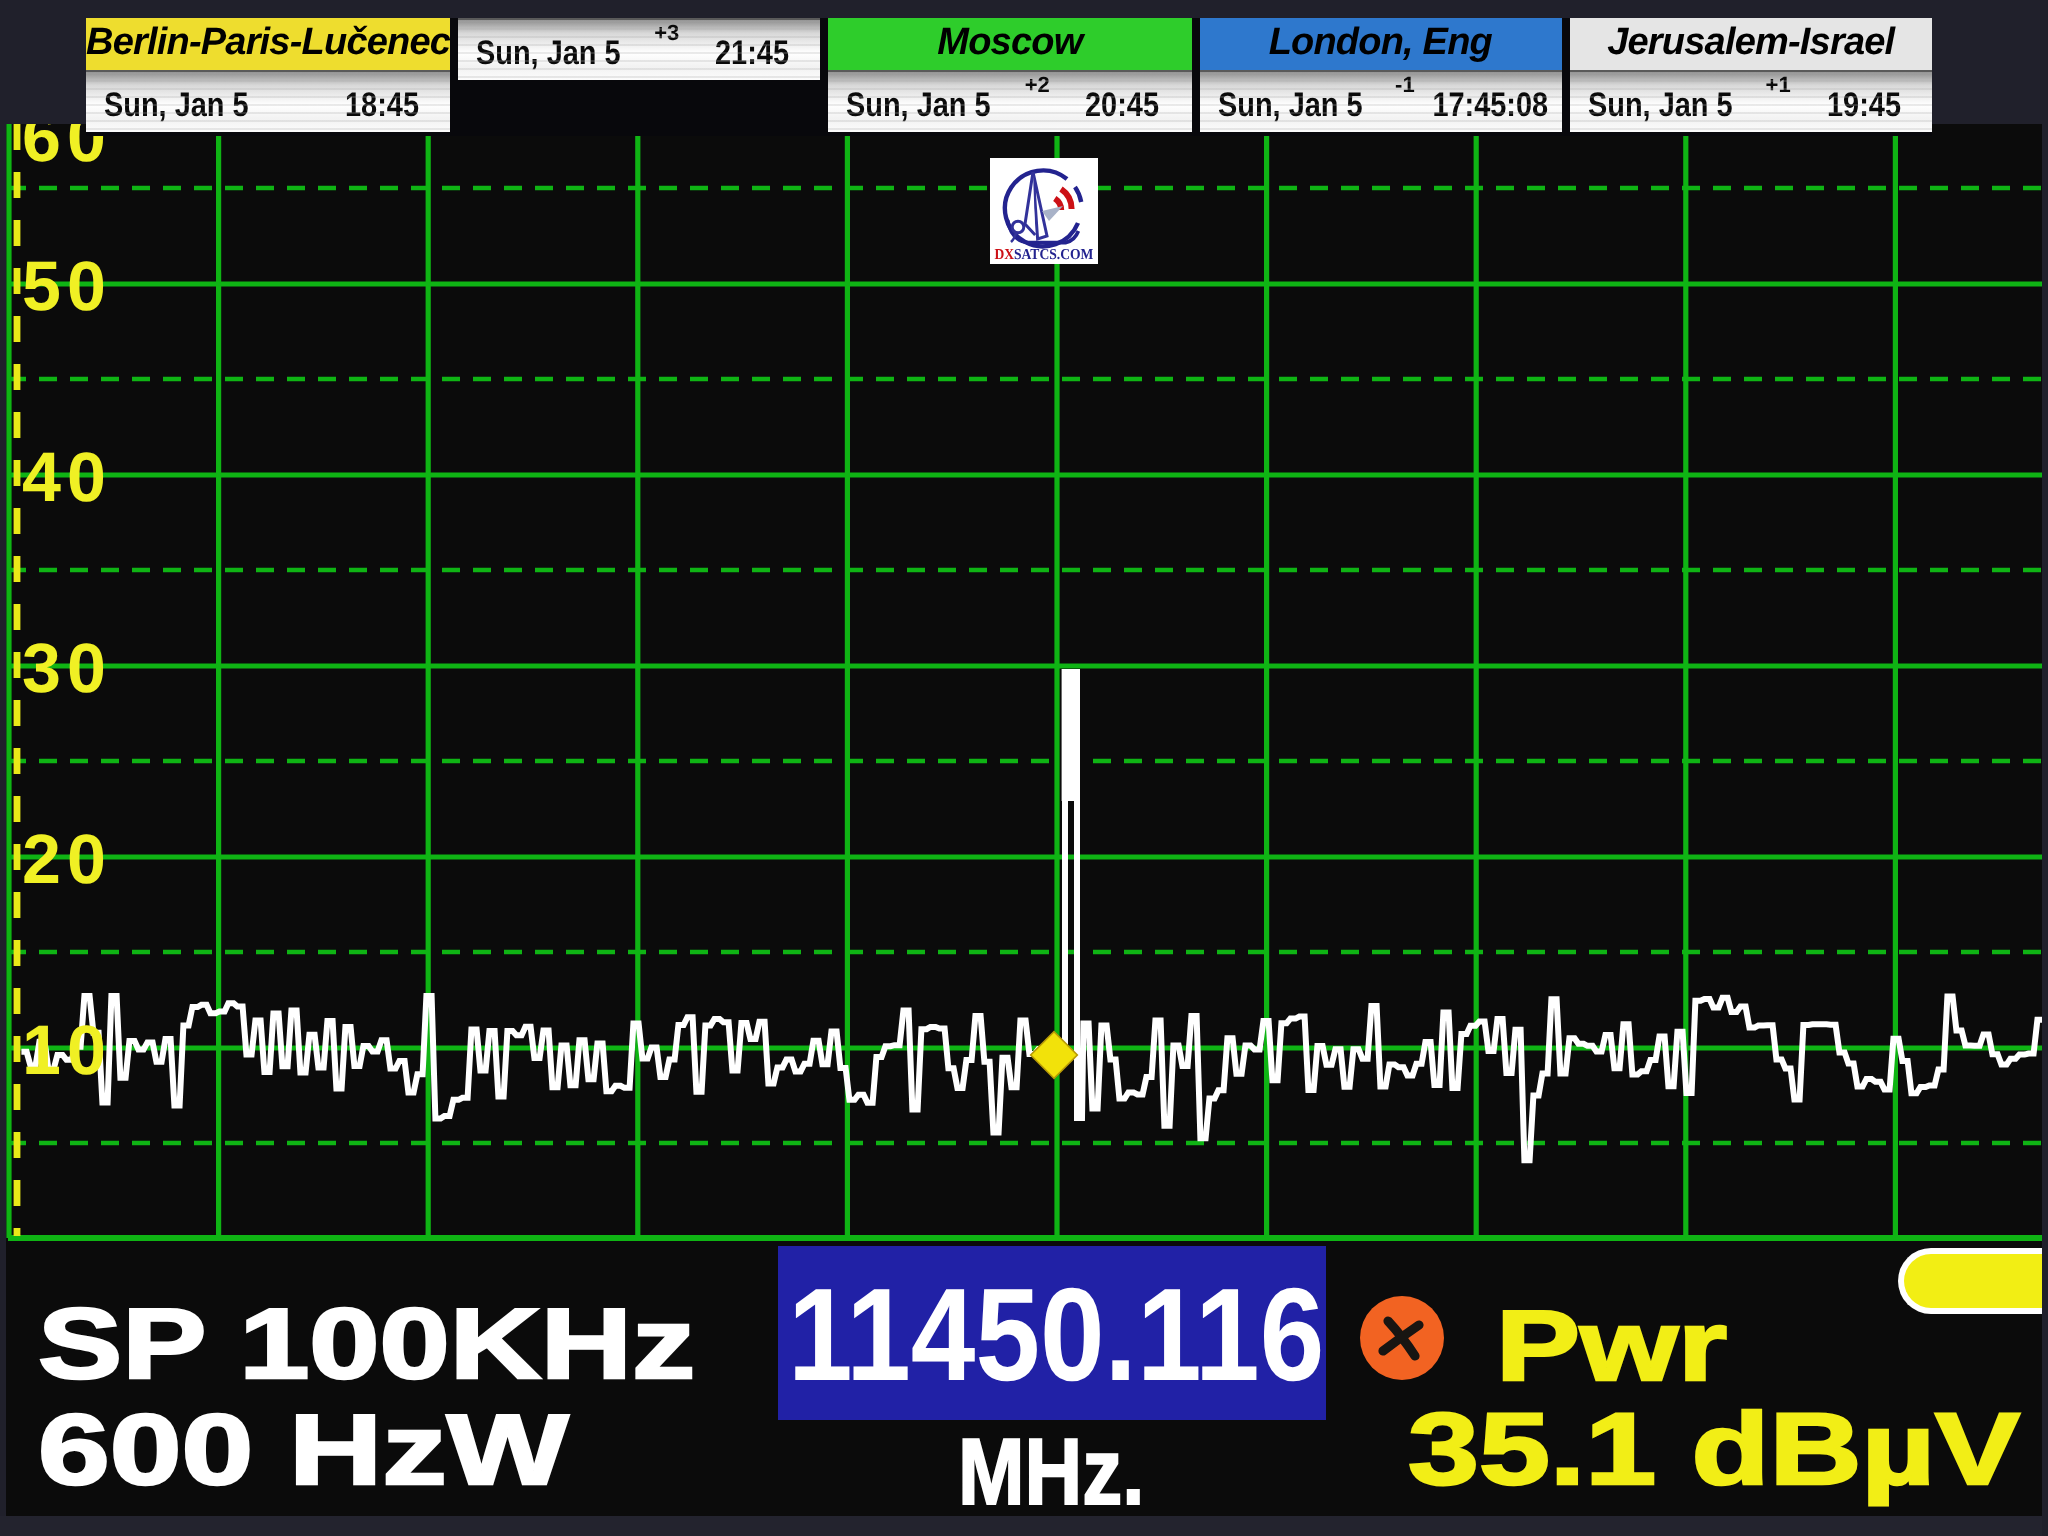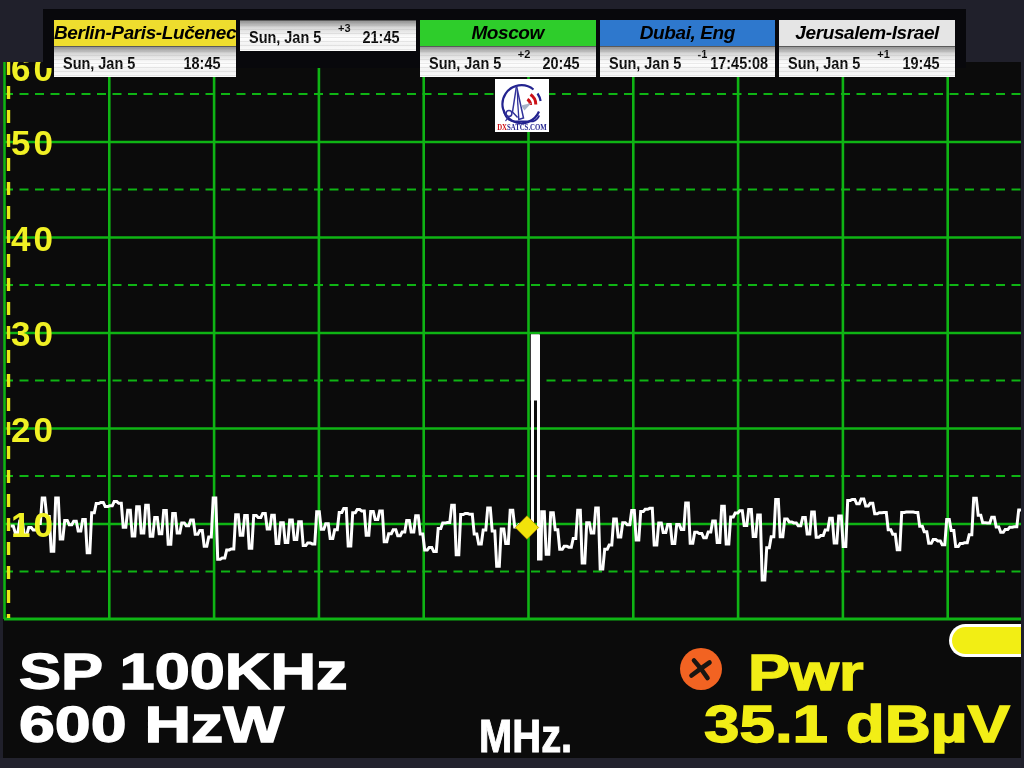--- a/index.html
+++ b/index.html
@@ -4,21 +4,21 @@
 html,body { width:1024px; height:768px; overflow:hidden; background:#20202b;
   font-family:"Liberation Sans", sans-serif; }
 #stage { position:absolute; left:0; top:0; width:1024px; height:768px; }
 .abs { position:absolute; }
 
 
 #screen { left:3px; top:62px; width:1018px; height:696px; background:#0b0b0b; }
 
 
 #topbar { left:43px; top:9px; width:923px; height:59px; display:flex; gap:4px;
-  background:#08080c; padding:11px; }
+  background:#08080c; padding:0; }
 .panel { flex:1; }
 .phead { height:26px; text-align:center; font-style:italic; font-weight:bold;
   font-size:19px; line-height:26px; color:#000; letter-spacing:-0.4px; white-space:nowrap; overflow:hidden; }
 .pbody { position:relative; height:31px; border-top:1px solid #5a5a5a;
   background:linear-gradient(180deg,#8f8f8f 0,#d8d8d8 22%,#ffffff 55%,#f2f2f2 78%,#fcfcfc 100%); }
 .pbody::after { content:""; position:absolute; left:0; top:0; right:0; bottom:0;
   background:repeating-linear-gradient(180deg, rgba(170,170,170,0.25) 0 1px, transparent 1px 4px); }
 .pdate { position:absolute; left:9px; top:7px; font-weight:bold; font-size:17px;
   color:#0a0a0a; transform-origin:0 0; transform:scaleX(0.85); }
 .ptime { position:absolute; right:16px; top:7px; font-weight:bold; font-size:17px;
@@ -124,21 +124,21 @@
     </div>
     <div class="panel">
       <div class="phead" style="background:#2ecd2b;">Moscow</div>
       <div class="pbody">
           <span class="pdate">Sun, Jan 5</span>
           <span class="psup">+2</span>
           <span class="ptime">20:45</span>
         </div>
     </div>
     <div class="panel">
-      <div class="phead" style="background:#2e78cd;">Dubai, Eng</div>
+      <div class="phead" style="background:#2e78cd;">London, Eng</div>
       <div class="pbody">
           <span class="pdate">Sun, Jan 5</span>
           <span class="psup">-1</span>
           <span class="ptime" style="right:7px">17:45:08</span>
         </div>
     </div>
     <div class="panel">
       <div class="phead" style="background:#e5e5e5;">Jerusalem-Israel</div>
       <div class="pbody">
           <span class="pdate">Sun, Jan 5</span>
@@ -165,20 +165,23 @@
       </g>
       <path d="M26 26.5 L36.5 24 L29.5 31.5 Z" fill="#a8b2c8"></path>
       <circle cx="14" cy="34.5" r="2.9" fill="none" stroke="#32329a" stroke-width="1.5"></circle>
       <path d="M13 37.4 Q 12.2 40.5 10.5 42" fill="none" stroke="#32329a" stroke-width="1.3"></path>
       <text x="2.2" y="50.6" font-family="Liberation Serif, serif" font-weight="bold" font-size="7.6" fill="#23238f" textLength="49.5" lengthAdjust="spacingAndGlyphs"><tspan fill="#cc1016">DX</tspan>SATCS.COM</text>
     </svg>
   </div>
 
   <div class="abs wbig" id="sp1">SP 100KHz</div>
   <div class="abs wbig" id="sp2">600 HzW</div>
+  <div class="abs" id="fbox">
+      <span>11450.116</span>
+    </div>
   <div class="abs" id="mhz">MHz.</div>
   <div class="abs" id="xcirc">
       <svg width="42" height="42" viewBox="0 0 42 42">
     <g stroke="#181512" stroke-width="4.6" stroke-linecap="round">
       <path d="M14 12.5 Q 21 20 27.5 30"></path>
       <path d="M29.5 14.5 Q 20 21 11.5 27.5"></path>
     </g>
       </svg>
     </div>
   <div class="abs" id="pwr">Pwr</div>

